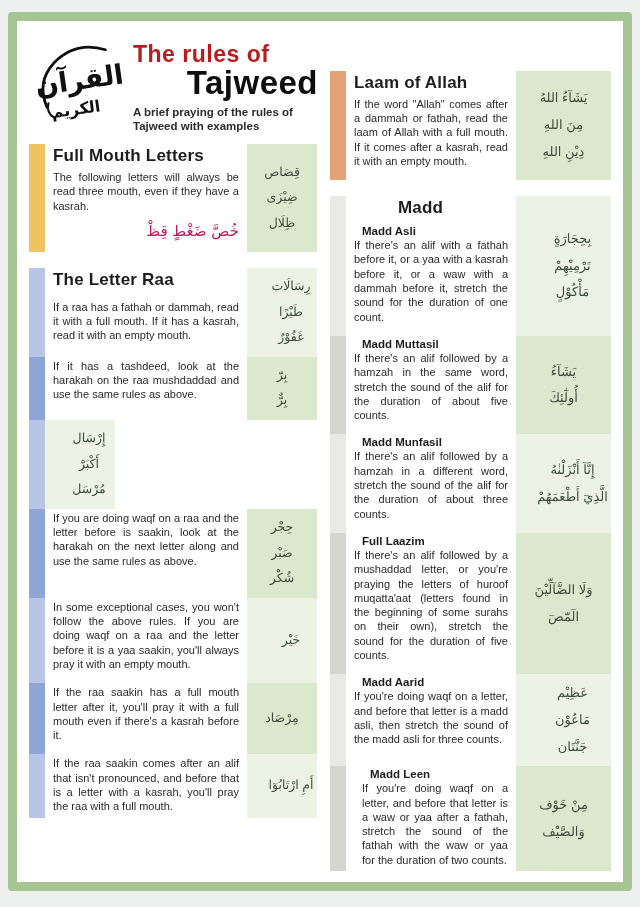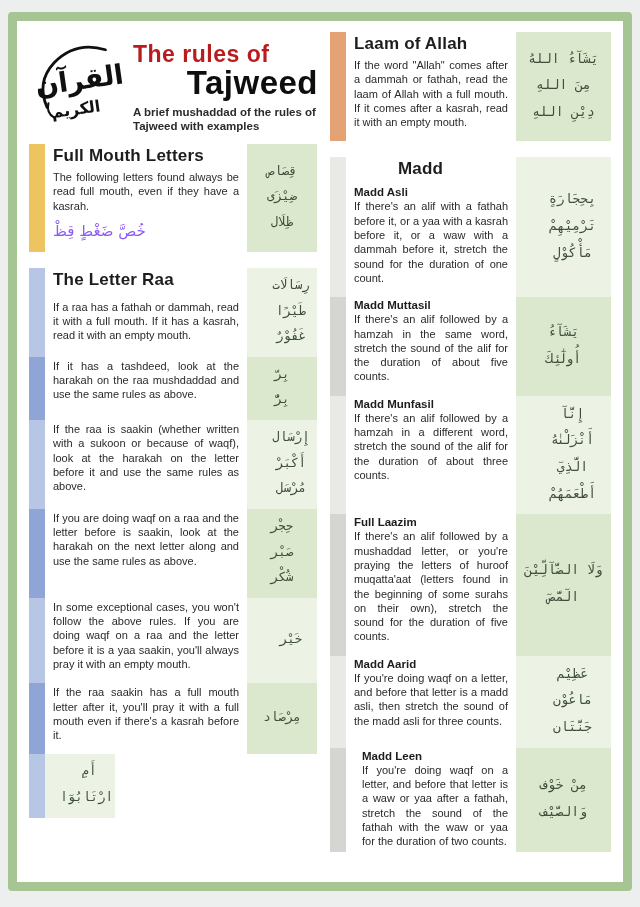--- a/index.html
+++ b/index.html
@@ -15,61 +15,61 @@
     width:582px; height:839px;
     background:#ffffff;
     border:9px solid var(--frame, #a6c593);
     border-radius:4px;
     padding:11px 12px;
     display:flex; gap:13px;
     overflow:hidden;
   }
   .col{display:flex; flex-direction:column;}
   .col-left{width:288px; flex:none;}
-  .col-right{flex:1; min-width:0;}
+  .col-right{flex:1; min-width:0;justify-content:flex-end;}
 
   
   .hdr{display:flex; gap:8px; margin:2px 0 10px 2px;}
   .logo{width:94px; height:100px; flex:none;}
   .logo svg{width:100%; height:100%;}
   .logo text{font-family:"DejaVu Sans", sans-serif; font-weight:bold; fill:#101010;}
   .titles{padding-top:8px;}
   .t1{font-size:23px; font-weight:bold; color:#b91c1c; line-height:1.05; letter-spacing:.5px;}
   .t2{font-size:33px; font-weight:bold; color:#0e0e0e; line-height:1.05; letter-spacing:.5px;text-align:right;}
   .sub{font-size:11.5px; font-weight:bold; color:#2b2b2b; line-height:1.25; margin-top:4px; width:185px;}
 
   
   .row{display:flex; align-items:stretch;}
   .bar{width:16px; flex:none;}
   .txt{flex:1; min-width:0; padding:2px 8px 12px 8px;}
   .ex{
     width:70px; flex:none;
     display:flex; flex-direction:column; justify-content:center;
     text-align:center; direction:rtl;
-    font-family:Liberation Mono, monospace;
+    font-family:Liberation Sans, sans-serif;
     color:var(--arabic_text, #3e4e3b);
     font-size:12.5px; line-height:2.05;
     white-space:pre-line;
     padding:6px 2px;
     box-sizing:border-box;
   }
   .col-right .ex{width:95px; font-size:13px;}
 
   h2{margin:0 0 4px 0; font-size:17px; color:var(--heading_text,#1d1d1d); letter-spacing:.2px;}
-  h3{margin:0 0 1px 0; font-size:11.5px; color:var(--heading_text,#1d1d1d);}
+  h3{margin:0 0 1px 8px; font-size:11.5px; color:var(--heading_text,#1d1d1d);}
   .body-text{
     font-size:11px; line-height:1.3;
     color:var(--body_text,#2a2a2a);
     text-align:justify;
     margin:0;
   }
   .arabic-line{
     font-family:"DejaVu Sans", sans-serif;
-    font-size:15px; color:#8b5cf6;
-    text-align:left; direction:rtl;
+    font-size:15px; color:#be185d;
+    text-align:right; direction:rtl;
     margin-top:9px;
   }
   .gap{height:16px; flex:none;}
 
   
   .bar.y {background:var(--yellow, #edc45f);}
   .bar.o {background:var(--orange, #e4a374);}
   .bar.bl{background:var(--blue_light, #b7c6e4);}
   .bar.bd{background:var(--blue_dark, #8ea5d5);}
   .bar.gl{background:var(--gray_light, #e9e9e5);}
@@ -92,29 +92,29 @@
             <path d="M14 72 Q6 44 28 26 Q54 6 84 20" fill="none" stroke="#101010" stroke-width="3" stroke-linecap="round"></path>
             <path d="M20 84 Q12 78 16 68" fill="none" stroke="#101010" stroke-width="2.2" stroke-linecap="round"></path>
             <text x="52" y="58" font-size="29" text-anchor="middle">القرآن</text>
             <text x="44" y="84" font-size="17" text-anchor="middle">الكريم</text>
           </g>
         </svg>
       </div>
       <div class="titles">
         <div class="t1">The rules of</div>
         <div class="t2">Tajweed</div>
-        <div class="sub">A brief mushaddad of the rules of Tajweed with examples</div>
+        <div class="sub">A brief praying of the rules of Tajweed with examples</div>
       </div>
     </div>
 
     <div class="row">
       <div class="bar y"></div>
       <div class="txt">
         <h2>Full Mouth Letters</h2>
-        <p class="body-text">The following letters found always be read full mouth, even if they have a kasrah.</p>
+        <p class="body-text">The following letters will always be read three mouth, even if they have a kasrah.</p>
         <div class="arabic-line">خُصَّ ضَغْطٍ قِظْ</div>
       </div>
       <div class="ex g2">قِصَاص
 ضِيْزَى
 ظِلَال</div>
     </div>
 
     <div class="gap"></div>
 
     <div class="row">
@@ -132,23 +132,20 @@
       <div class="bar bd"></div>
       <div class="txt">
         <p class="body-text">If it has a tashdeed, look at the harakah on the raa mushdaddad and use the same rules as above.</p>
       </div>
       <div class="ex g2">بِرّ
 بِرٌّ</div>
     </div>
 
     <div class="row">
       <div class="bar bl"></div>
-      <div class="txt">
-        <p class="body-text">If the raa is saakin (whether written with a sukoon or because of waqf), look at the harakah on the letter before it and use the same rules as above.</p>
-      </div>
       <div class="ex g1">إِرْسَال
 أَكْبَرْ
 مُرْسَل</div>
     </div>
 
     <div class="row">
       <div class="bar bd"></div>
       <div class="txt">
         <p class="body-text">If you are doing waqf on a raa and the letter before is saakin, look at the harakah on the next letter along and use the same rules as above.</p>
       </div>
@@ -168,20 +165,23 @@
     <div class="row">
       <div class="bar bd"></div>
       <div class="txt">
         <p class="body-text">If the raa saakin has a full mouth letter after it, you'll pray it with a full mouth even if there's a kasrah before it.</p>
       </div>
       <div class="ex g2">مِرْصَاد</div>
     </div>
 
     <div class="row">
       <div class="bar bl"></div>
+      <div class="txt" style="padding-bottom:4px;">
+        <p class="body-text">If the raa saakin comes after an alif that isn't pronounced, and before that is a letter with a kasrah, you'll pray the raa with a full mouth.</p>
+      </div>
       <div class="ex g1">أَمِ ارْتَابُوٓا</div>
     </div>
 
   </div>
 
   <div class="col col-right">
 
     <div class="row">
       <div class="bar o"></div>
       <div class="txt">

